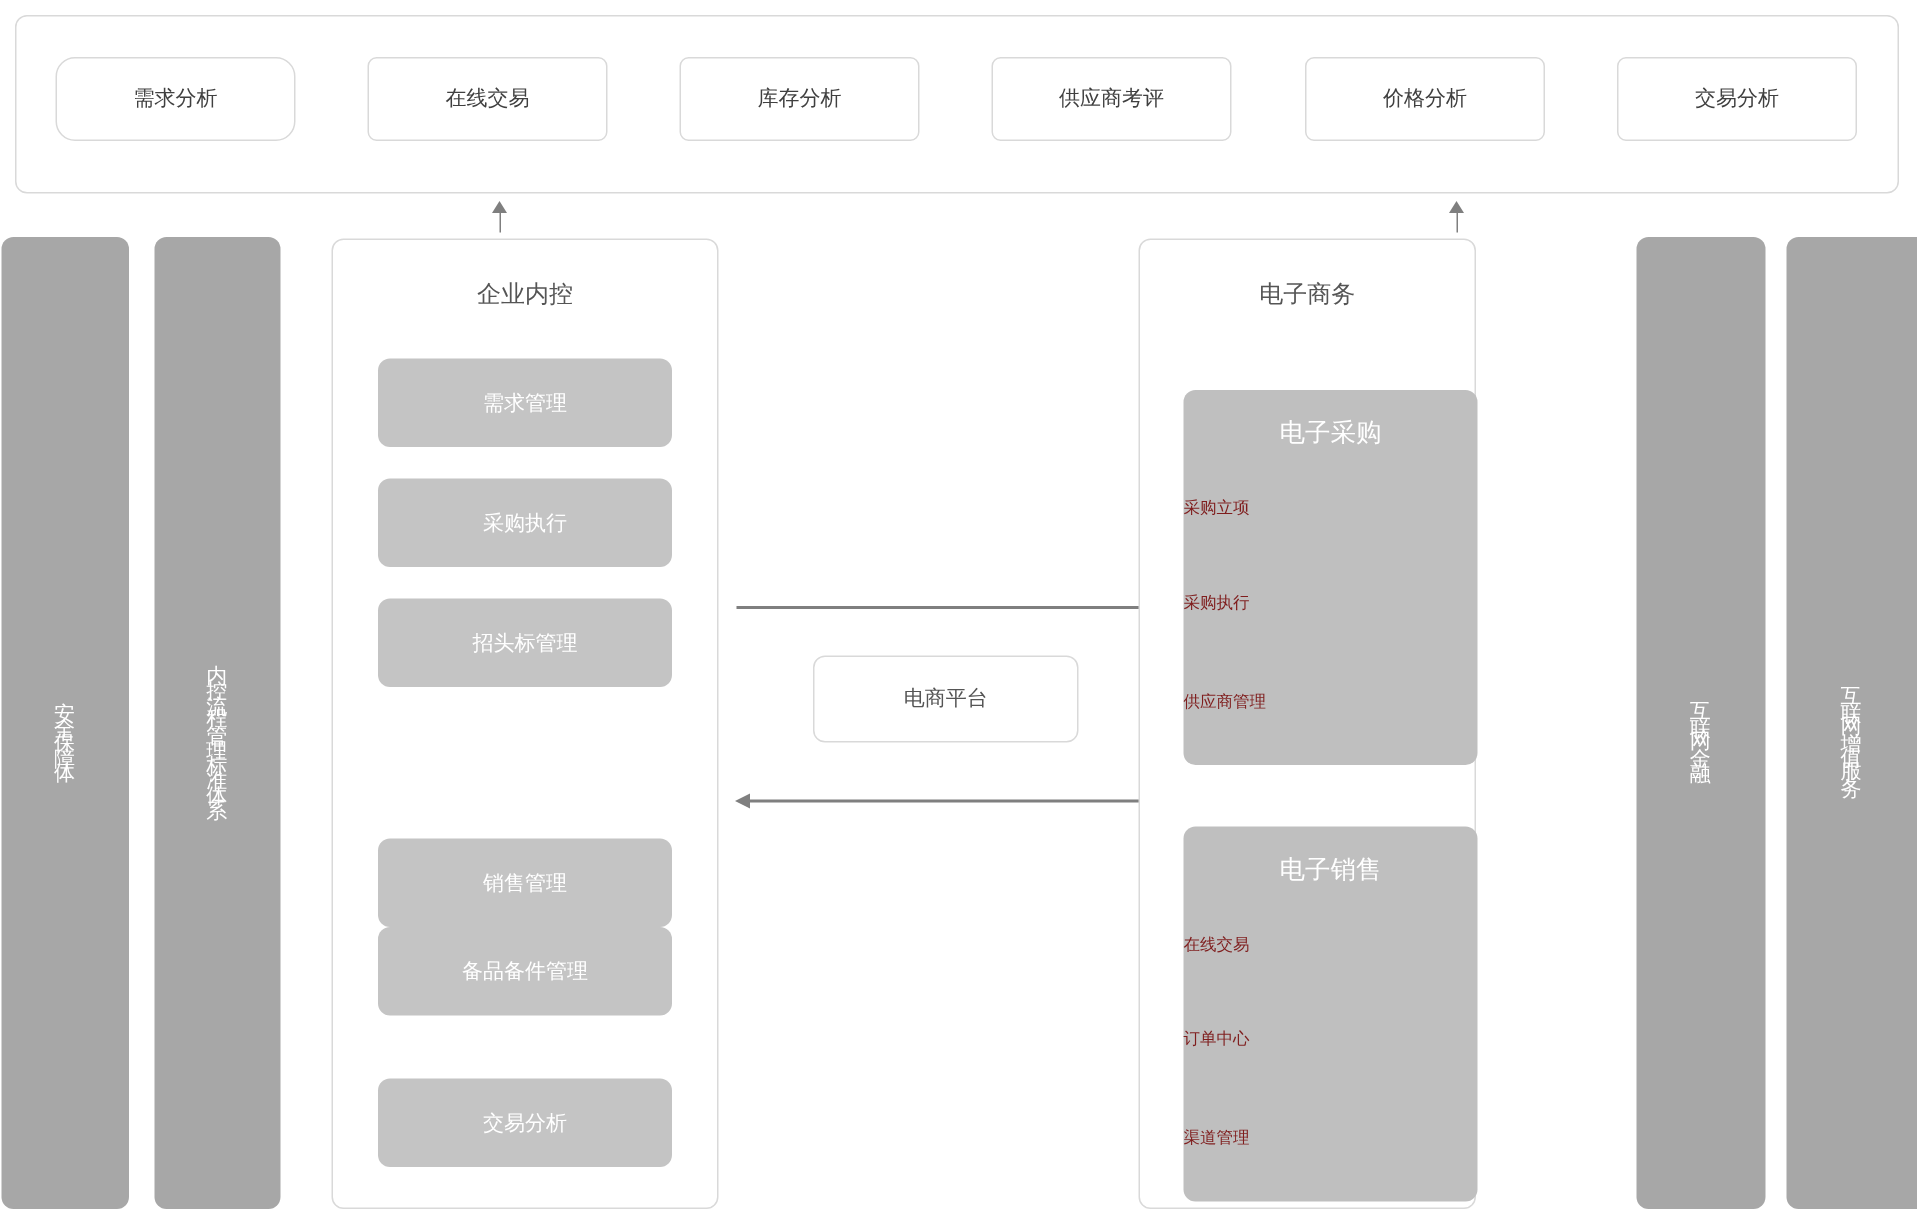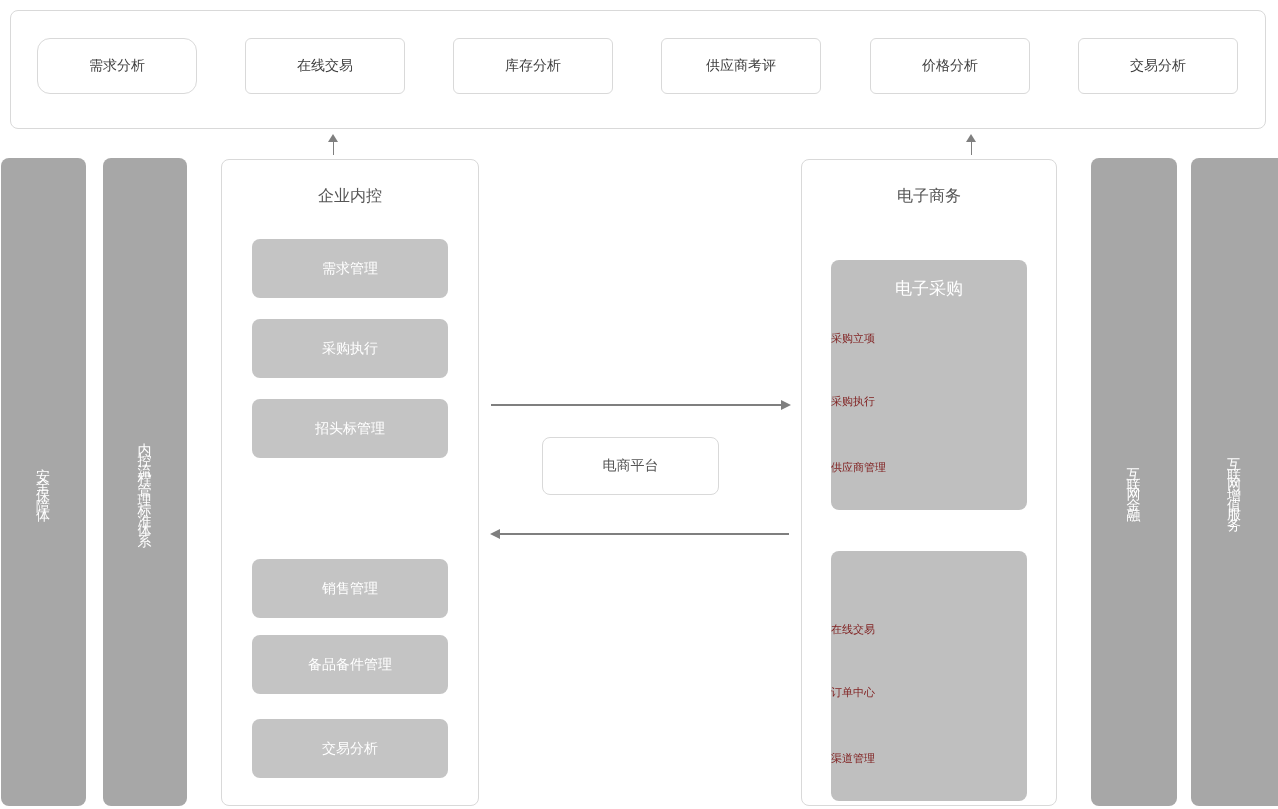--- a/index.html
+++ b/index.html
@@ -84,41 +84,41 @@
   
   .panel {
     position: absolute;
     top: 159px; height: 647px;
     border: 1px solid #d9d9d9;
     border-radius: 8px;
     background: #ffffff;
     box-sizing: border-box;
   }
   .panel-internal { left: 221px; width: 258px; }
-  .panel-ecom     { left: 801px; width: 256px; }
+  .panel-ecom     { left: 759px; width: 225px; }
   .panel-title {
     position: absolute;
     left: 0; top: 26px; width: 100%;
     text-align: center;
     font-size: 16px;
     color: #555555;
   }
 
   
   .ic-item {
     position: absolute;
     left: 30px; width: 196px; height: 59px;
     border-radius: 8px;
     background: #c4c4c4;
     display: flex; align-items: center; justify-content: center;
     font-size: 14px;
     color: #ffffff;
   }
   .ic0 { top: 79px; }  .ic1 { top: 159px; } .ic2 { top: 239px; }
-  .ic3 { top: 319px; } .ic4 { top: 399px; } .ic5 { top: 475px; text-align: center; }
+  .ic3 { top: 319px; } .ic4 { top: 399px; } .ic5 { top: 458px; text-align: center; }
   .ic6 { top: 559px; }
 
   
   .ec-section {
     position: absolute;
     left: 29px; width: 196px; height: 250px;
     border-radius: 8px;
     background: #bfbfbf;
     margin-top: 22px;
   }
@@ -235,20 +235,21 @@
     <div class="panel-title">电子商务</div>
 
     <div class="ec-section ec-proc">
       <div class="ec-title">电子采购</div>
       <div class="ec-item eci0">采购立项</div>
       <div class="ec-item eci1">采购执行</div>
       <div class="ec-item eci2">供应商管理</div>
     </div>
 
     <div class="ec-section ec-sale">
+      <div class="ec-title">电子销售</div>
       <div class="ec-item eci0">在线交易</div>
       <div class="ec-item eci1">订单中心</div>
       <div class="ec-item eci2">渠道管理</div>
     </div>
   </div>
 
   <div class="vbar vb2">
     <span class="vtext">互联网金融</span>
   </div>
   <div class="vbar vb3">

